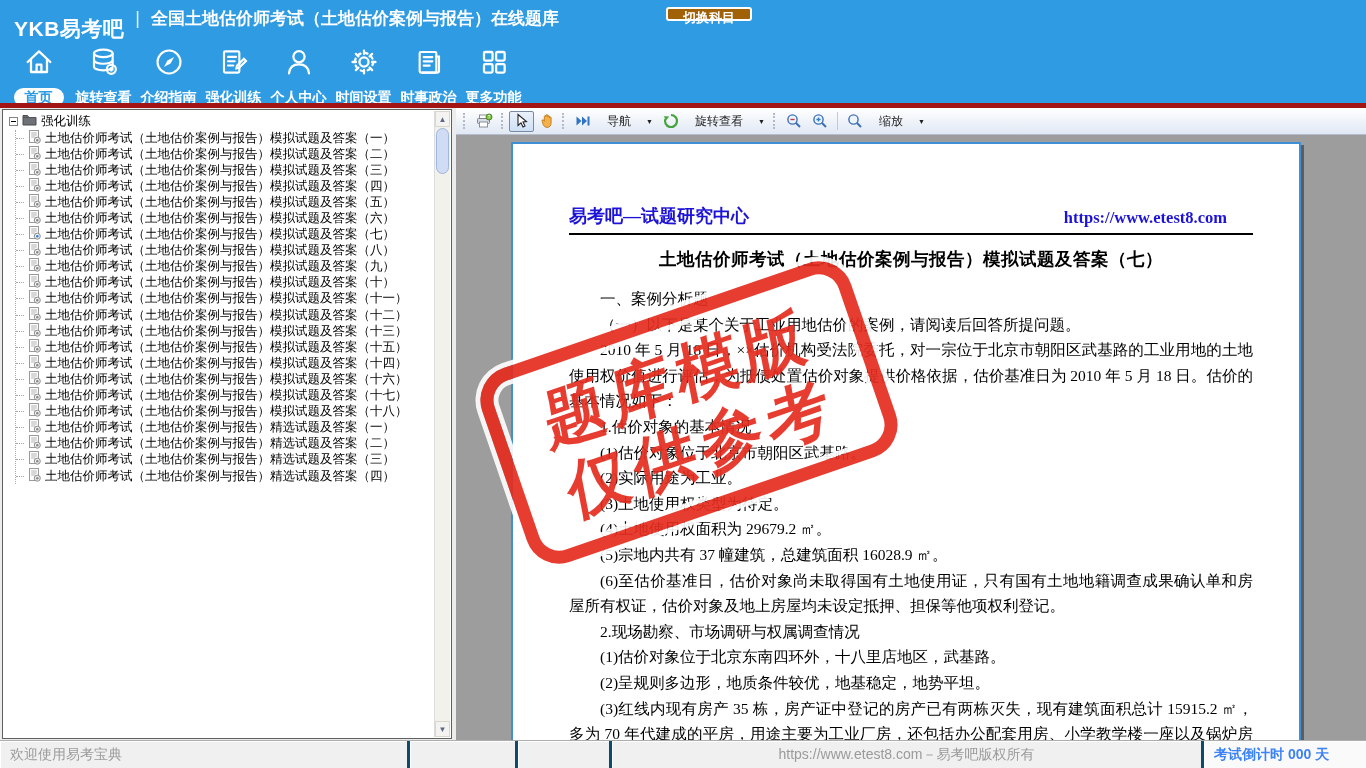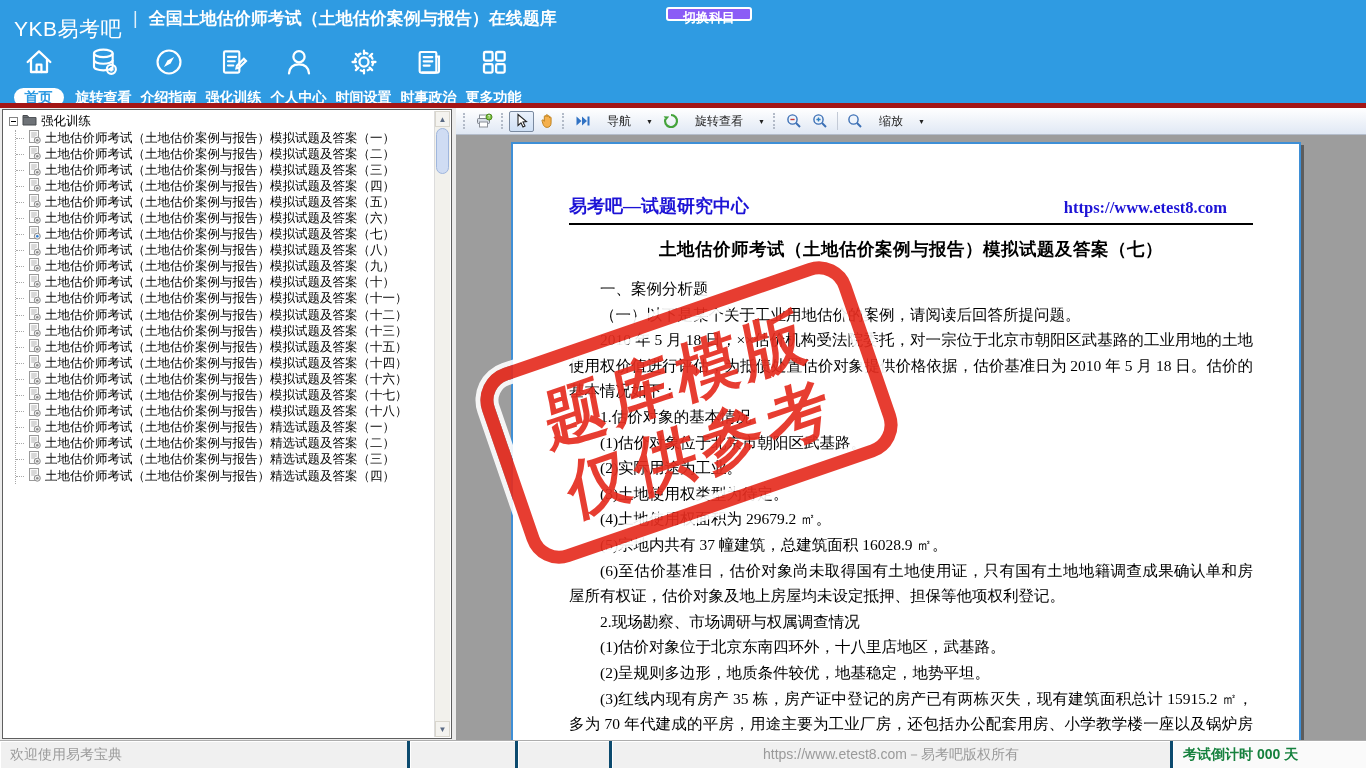--- a/index.html
+++ b/index.html
@@ -2,24 +2,24 @@
 <html><head>
 <meta charset="utf-8">
 <style>
   * { box-sizing: border-box; margin: 0; padding: 0; }
   html,body { width:1366px; height:768px; overflow:hidden; }
   body { font-family:"Liberation Sans", sans-serif; background:#fff; }
   .app { position:relative; width:1366px; height:768px; display:flex; flex-direction:column; }
 
   
   .titlebar { height:37px; background:#2f9be2; display:flex; align-items:center; padding:0 14px; color:#fff; flex:0 0 auto; position:relative; }
-  .brand { font-size:21px; font-weight:normal; letter-spacing:0.5px;margin-top:21px; }
+  .brand { font-size:21px; font-weight:bold; letter-spacing:0.5px;margin-top:21px; }
   .titlebar .vsep { margin:0 11px; font-size:18px; opacity:.85; font-weight:normal; }
   .app-title { font-size:17px; font-weight:bold; }
-  .switch-btn { position:absolute; left:666px; top:7px; height:14px; padding:0 15px; background:#8b5cf6; border:2px solid #ffffff; border-radius:3px; color:#fff; font-size:13px; font-weight:bold; cursor:pointer; }
+  .switch-btn { position:absolute; left:666px; top:7px; height:14px; padding:0 15px; background:#a16207; border:2px solid #ffffff; border-radius:3px; color:#fff; font-size:13px; font-weight:bold; cursor:pointer; }
 
   
   .navbar { height:66px; background:#2f9be2; display:flex; align-items:flex-start; padding-left:6px; flex:0 0 auto; }
   .nav-item { width:65px; display:flex; flex-direction:column; align-items:center; padding-top:9px; cursor:pointer; }
   .nav-item svg { width:32px; height:32px; display:block; }
   .nav-label { margin-top:10px; font-size:14px; font-weight:bold; color:#fff; white-space:nowrap; padding:1px 11px; border-radius:11px; line-height:17px; }
   .nav-item.active .nav-label { background:#fff; color:#2f9be2; }
   .red-strip { height:5px; background:#a31515; flex:0 0 auto; }
 
   
@@ -50,42 +50,42 @@
   .tb-btn { height:21px; display:flex; align-items:center; padding:0 4px; border:1px solid transparent; border-radius:2px; cursor:pointer;gap:12px; }
   .tb-btn.selected { border-color:#76880; border:1px solid #7a8aa0; background:linear-gradient(#eaf1fb,#cfe0f5); }
   .tb-label { font-size:12px; color:#1c1c1c; margin-left:4px; white-space:nowrap; }
   .dd-arrow { font-size:7px; color:#222; margin-left:3px; }
   .vsep2 { width:1px; height:18px; background:#c3cad6; margin:0 4px; }
 
   .canvas { flex:1 1 auto; background:#9d9d9d; position:relative; overflow:hidden; }
 
   
   .page { position:absolute; left:55px; top:7px; width:790px; height:980px; background:#fff; border:2px solid #3e8fd6; box-shadow:3px 3px 0 rgba(40,40,40,.55); padding:50px 46px 20px 56px; font-family:"Liberation Serif","DejaVu Serif",serif; color:#000; }
-  .doc-head { display:flex; justify-content:space-between; align-items:flex-end; color:#1d13d6; font-weight:bold; }
+  .doc-head { display:flex; justify-content:space-between; align-items:flex-end; color:#1d13d6; font-weight:bold;margin-top:10px; }
   .doc-head .left { font-size:18px; }
   .doc-head .right { font-size:16.5px; margin-right:26px; }
   .doc-rule { border-bottom:2px solid #000; margin-top:5px; }
   .doc-title { text-align:center; font-size:17.5px; font-weight:bold; margin-top:12px; letter-spacing:.5px; }
   .doc-body { margin-top:15px; font-size:15.5px; line-height:25.6px; text-align:justify; }
   .doc-body p { text-indent:2em; }
 
   
   .stamp { position:absolute; left:38px; top:175px; width:390px; height:205px; border:13px solid rgba(229,44,32,.92); border-radius:34px; transform:rotate(-19deg); box-shadow:0 0 0 5px rgba(255,255,255,.9), inset 0 0 0 5px rgba(255,255,255,.9); display:flex; flex-direction:column; align-items:center; justify-content:center; pointer-events:none; }
   .stamp-line { font-size:64px; font-weight:bold; color:rgba(229,44,32,.92); line-height:74px; transform:skewX(-8deg); font-family:"Liberation Sans",sans-serif; letter-spacing:6px; white-space:nowrap; }
 
   
   .watermark { position:absolute; left:150px; top:420px; font-size:46px; color:rgba(140,140,140,.38); transform:rotate(-20deg); transform-origin:left center; white-space:nowrap; letter-spacing:8px; pointer-events:none; font-family:"Liberation Serif",serif; }
 
   
   .statusbar { height:28px; flex:0 0 auto; background:#f0f0f0; border-top:1px solid #adadad; display:flex; font-size:14px; color:#9a9a9a; }
   .sb-cell { border-right:3px solid #0c4a6e; box-shadow:inset 1px 1px 0 #ffffff; display:flex; align-items:center; padding:0 10px; white-space:nowrap; overflow:hidden; }
   .sb-c1 { width:410px; }
   .sb-c2 { width:108px; } .sb-c3 { width:94px; }
   .sb-c4 { flex:1; justify-content:center; }
-  .sb-c5 { width:193px; background:#fafafa; color:#15803d; font-weight:bold; justify-content:flex-start; border-right:none; }
+  .sb-c5 { width:162px; background:#fafafa; color:#3b82f6; font-weight:bold; justify-content:flex-start; border-right:none; }
 </style>
 </head>
 <body>
 
 <div class="app">
 
   <div class="titlebar">
     <span class="brand">YKB易考吧</span>
     <span class="vsep">|</span>
     <span class="app-title">全国土地估价师考试（土地估价案例与报告）在线题库</span>

